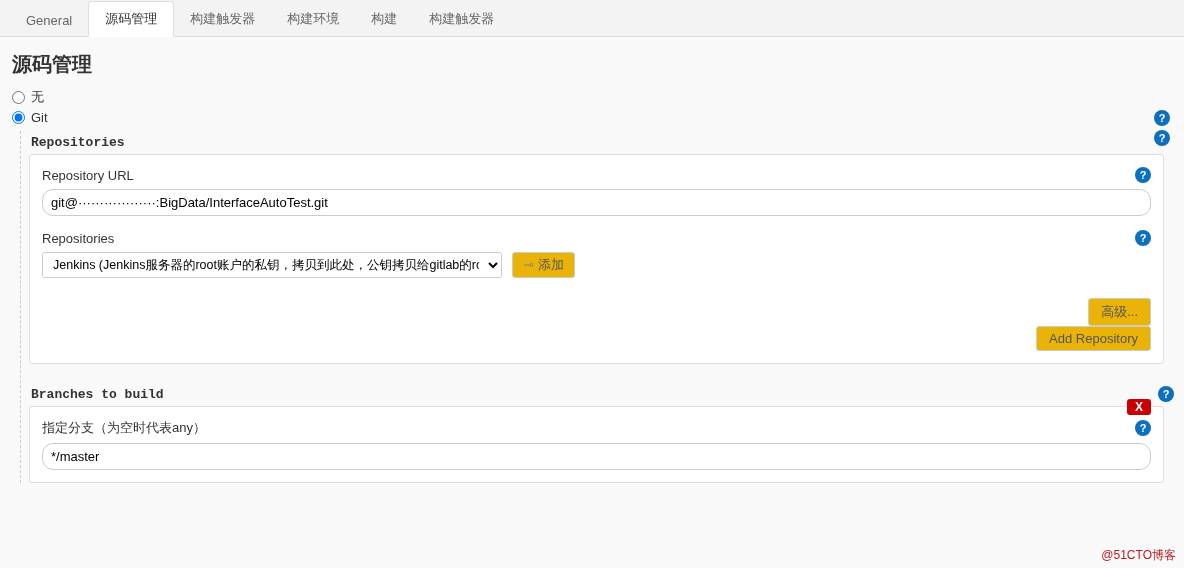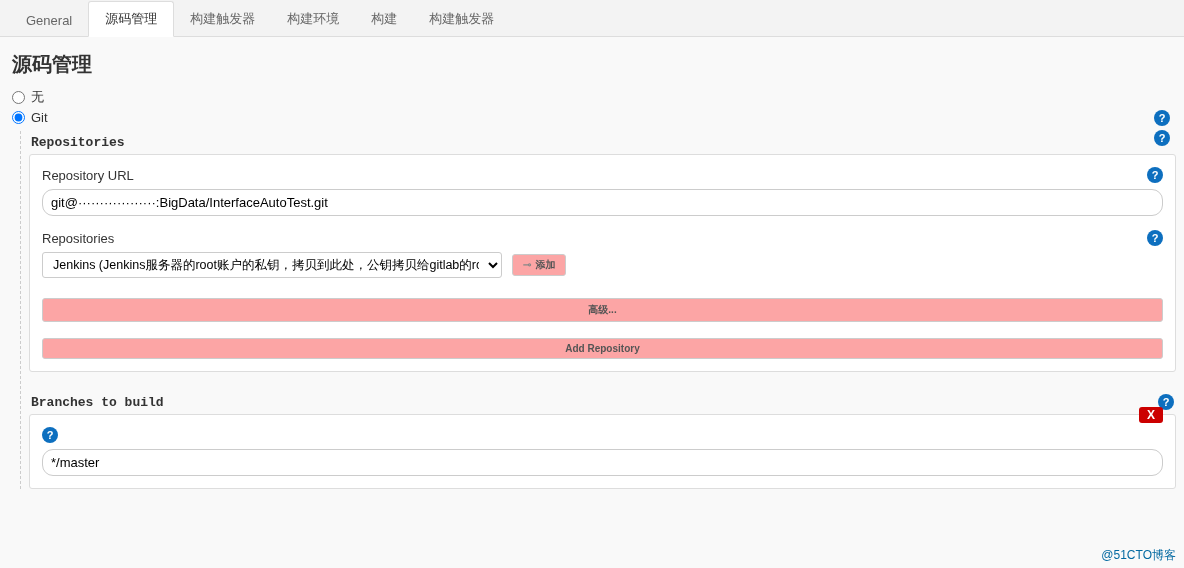--- a/index.html
+++ b/index.html
@@ -75,56 +75,57 @@
     align-items: center;
     justify-content: center;
     cursor: pointer;
     flex-shrink: 0;
   }
   .panel-box {
     border: 1px solid #ddd;
     border-radius: 3px;
     background: #fff;
     padding: 12px;
+    margin-right: 12px;
     position: relative;
   }
   .sub-label { font-size: 13px; margin-bottom: 6px; display:flex; justify-content:space-between; align-items:center; }
   input[type=text], .text-input {
     width: 100%;
     border: 1px solid #ccc;
     border-radius: 11px;
     padding: 5px 8px;
     font-size: 13px;
     background:#fff;
   }
   .cred-row { display:flex; align-items:center; gap:10px; }
   select.cred {
     border:1px solid #ccc; border-radius:3px; padding:4px 6px; font-size:12.5px;
     background:#fff; max-width: 460px;
   }
   .btn {
-    border:1px solid #ccc; background:#fca5a5; border-radius:3px;
-    padding:4px 12px; font-size:10px; color:#555; cursor:pointer;font-weight:bold;
+    border:1px solid #ccc; background:#eab308; border-radius:3px;
+    padding:4px 12px; font-size:13px; color:#555; cursor:pointer;
   }
   .btn.small { padding:3px 10px; }
   .btn.key::before { content:"⊸"; margin-right:4px; color:#888; }
-  .right-btns { display:flex; flex-direction:column; gap:16px; margin-top: 20px; }
+  .right-btns { display:flex; flex-direction:column; align-items:flex-end; gap:0; margin-top: 20px; }
   .delete-badge {
     position:absolute; right:12px; top:-8px;
     background:#c00; color:#fff; font-weight:bold;
     padding:0 8px; border-radius:3px; font-size:12px;
     cursor:pointer; line-height:16px;
   }
   .top-help-stack {
     position:absolute; right:14px; top:110px;
     display:flex; flex-direction:column; gap:4px;
   }
   .watermark {
     position:absolute; right:8px; bottom:4px;
-    color:#0369a1; font-size:12px; pointer-events:none;
+    color:#b91c1c; font-size:12px; pointer-events:none;
   }
   .bottom-right { text-align:right; margin-top:10px; margin-right:12px; }
 </style>
 </head>
 <body>
 
 <div class="tabs">
   <div class="tab">General</div>
   <div class="tab active">源码管理</div>
   <div class="tab">构建触发器</div>
@@ -185,20 +186,21 @@
 
   <div class="field-block" style="margin-top:18px;">
     <div class="label-row">
       <span class="label">Branches to build</span>
       <span class="help">?</span>
     </div>
 
     <div class="panel-box" style="position:relative;">
       <span class="delete-badge">X</span>
       <div class="sub-label">
+        <span>指定分支（为空时代表any）</span>
         <span class="help">?</span>
       </div>
       <input type="text" class="text-input" value="*/master" style="">
     </div>
 
   </div>
 
 </div>
 
 <div class="watermark">@51CTO博客</div>

